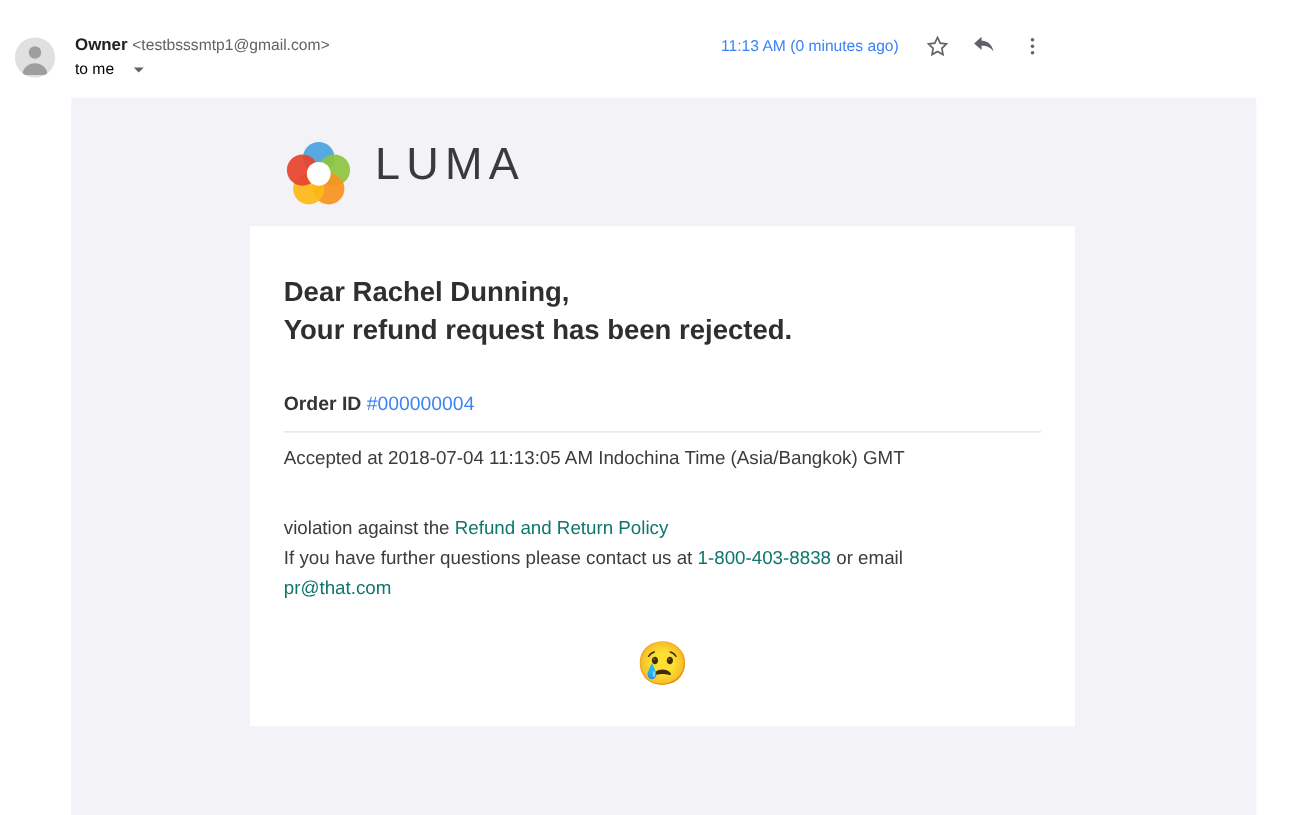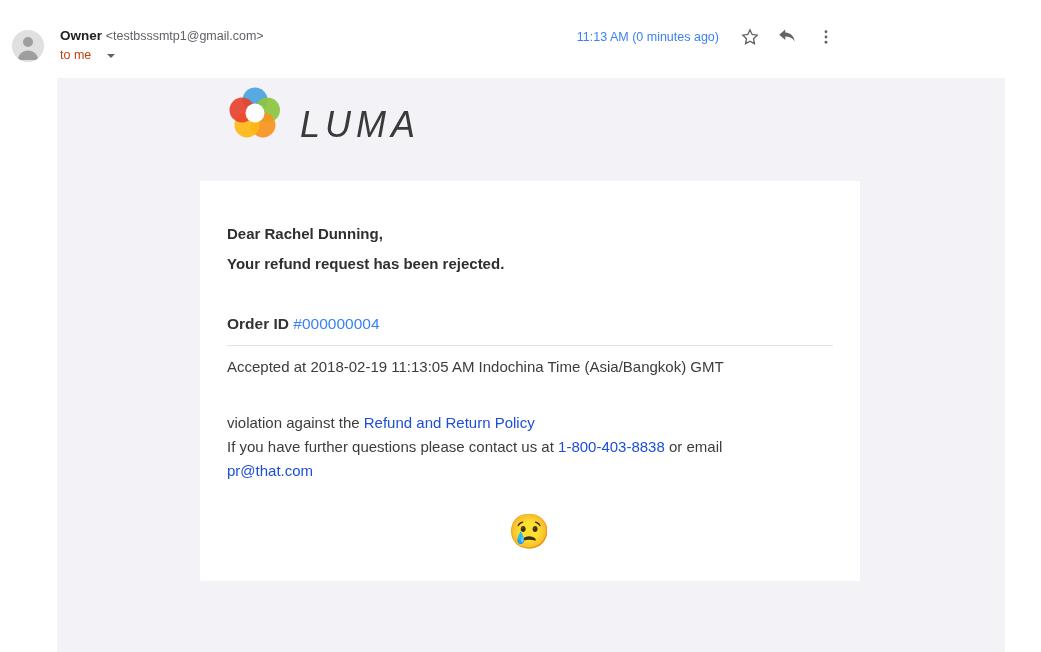--- a/index.html
+++ b/index.html
@@ -54,21 +54,21 @@
     color: #202124;
     font-size: 13.5px;
   }
   .sender-email {
     color: #5f6368;
     font-size: 12.5px;
   }
   .tome-row {
     margin-top: 3px;
     font-size: 12.5px;
-    color: #c2410c;
+    color: #000000;
     display: flex;
     align-items: center;
     gap: 16px;
     white-space: nowrap;
   }
   .caret-down {
     width: 0; height: 0;
     border-left: 4px solid transparent;
     border-right: 4px solid transparent;
     border-top: 4px solid #5f6368;
@@ -106,45 +106,44 @@
     top: 78px;
     width: 948px;
     height: 574px;
     background: #f3f2f6;
     box-sizing: border-box;
   }
 
   .logo-row {
     position: absolute;
     left: 169px;
-    top: 6px;
-    display: flex;
-    align-items: flex-end;
+    top: 32px;
+    display: flex;
+    align-items: flex-start;
     gap: 16px;
-    font-style: italic;
   }
   .logo-text {
     font-family: "Liberation Sans", sans-serif;
     font-size: 36px;
     letter-spacing: 5px;
     color: #3a3a3a;
     font-weight: 400;
   }
 
   .card {
     position: absolute;
     left: 143px;
     top: 103px;
     width: 660px;
     background: #ffffff;
     box-sizing: border-box;
     padding: 38px 27px 30px 27px;
   }
   .greet {
-    font-size: 15px;
+    font-size: 22px;
     font-weight: bold;
     color: #2f2f2f;
     line-height: 30px;
   }
   .order-row {
     margin-top: 36px;
     font-size: 15.5px;
     color: #333333;
     padding-bottom: 12px;
     border-bottom: 1px solid #e2e2e2;
@@ -157,21 +156,21 @@
     color: #3c3c3c;
   }
   .para {
     margin-top: 36px;
     font-size: 15px;
     line-height: 24px;
     color: #3c3c3c;
   }
   .para .line { display: block; }
   a.link {
-    color: #1d4ed8;
+    color: #0f766e;
     text-decoration: none;
   }
   .emoji-row {
     margin-top: 28px;
     text-align: center;
     font-size: 34px;
     line-height: 40px;
   }
 </style>
 </head>
@@ -243,21 +242,21 @@
 
     <div class="card">
       <div class="greet">Dear Rachel Dunning,</div>
       <div class="greet">Your refund request has been rejected.</div>
 
       <div class="order-row">
         <span class="order-label">Order ID</span>
         <span class="order-value">#000000004</span>
       </div>
 
-      <div class="accepted-row">Accepted at 2018-02-19 11:13:05 AM Indochina Time (Asia/Bangkok) GMT</div>
+      <div class="accepted-row">Accepted at 2018-07-04 11:13:05 AM Indochina Time (Asia/Bangkok) GMT</div>
 
       <div class="para">
         <span class="line">
           <span>violation against the </span><a class="link" href="#">Refund and Return Policy</a>
         </span>
         <span class="line">
           <span>If you have further questions please contact us at </span><a class="link" href="#">1-800-403-8838</a><span> or email</span>
         </span>
         <span class="line">
           <a class="link" href="#">pr@that.com</a>

